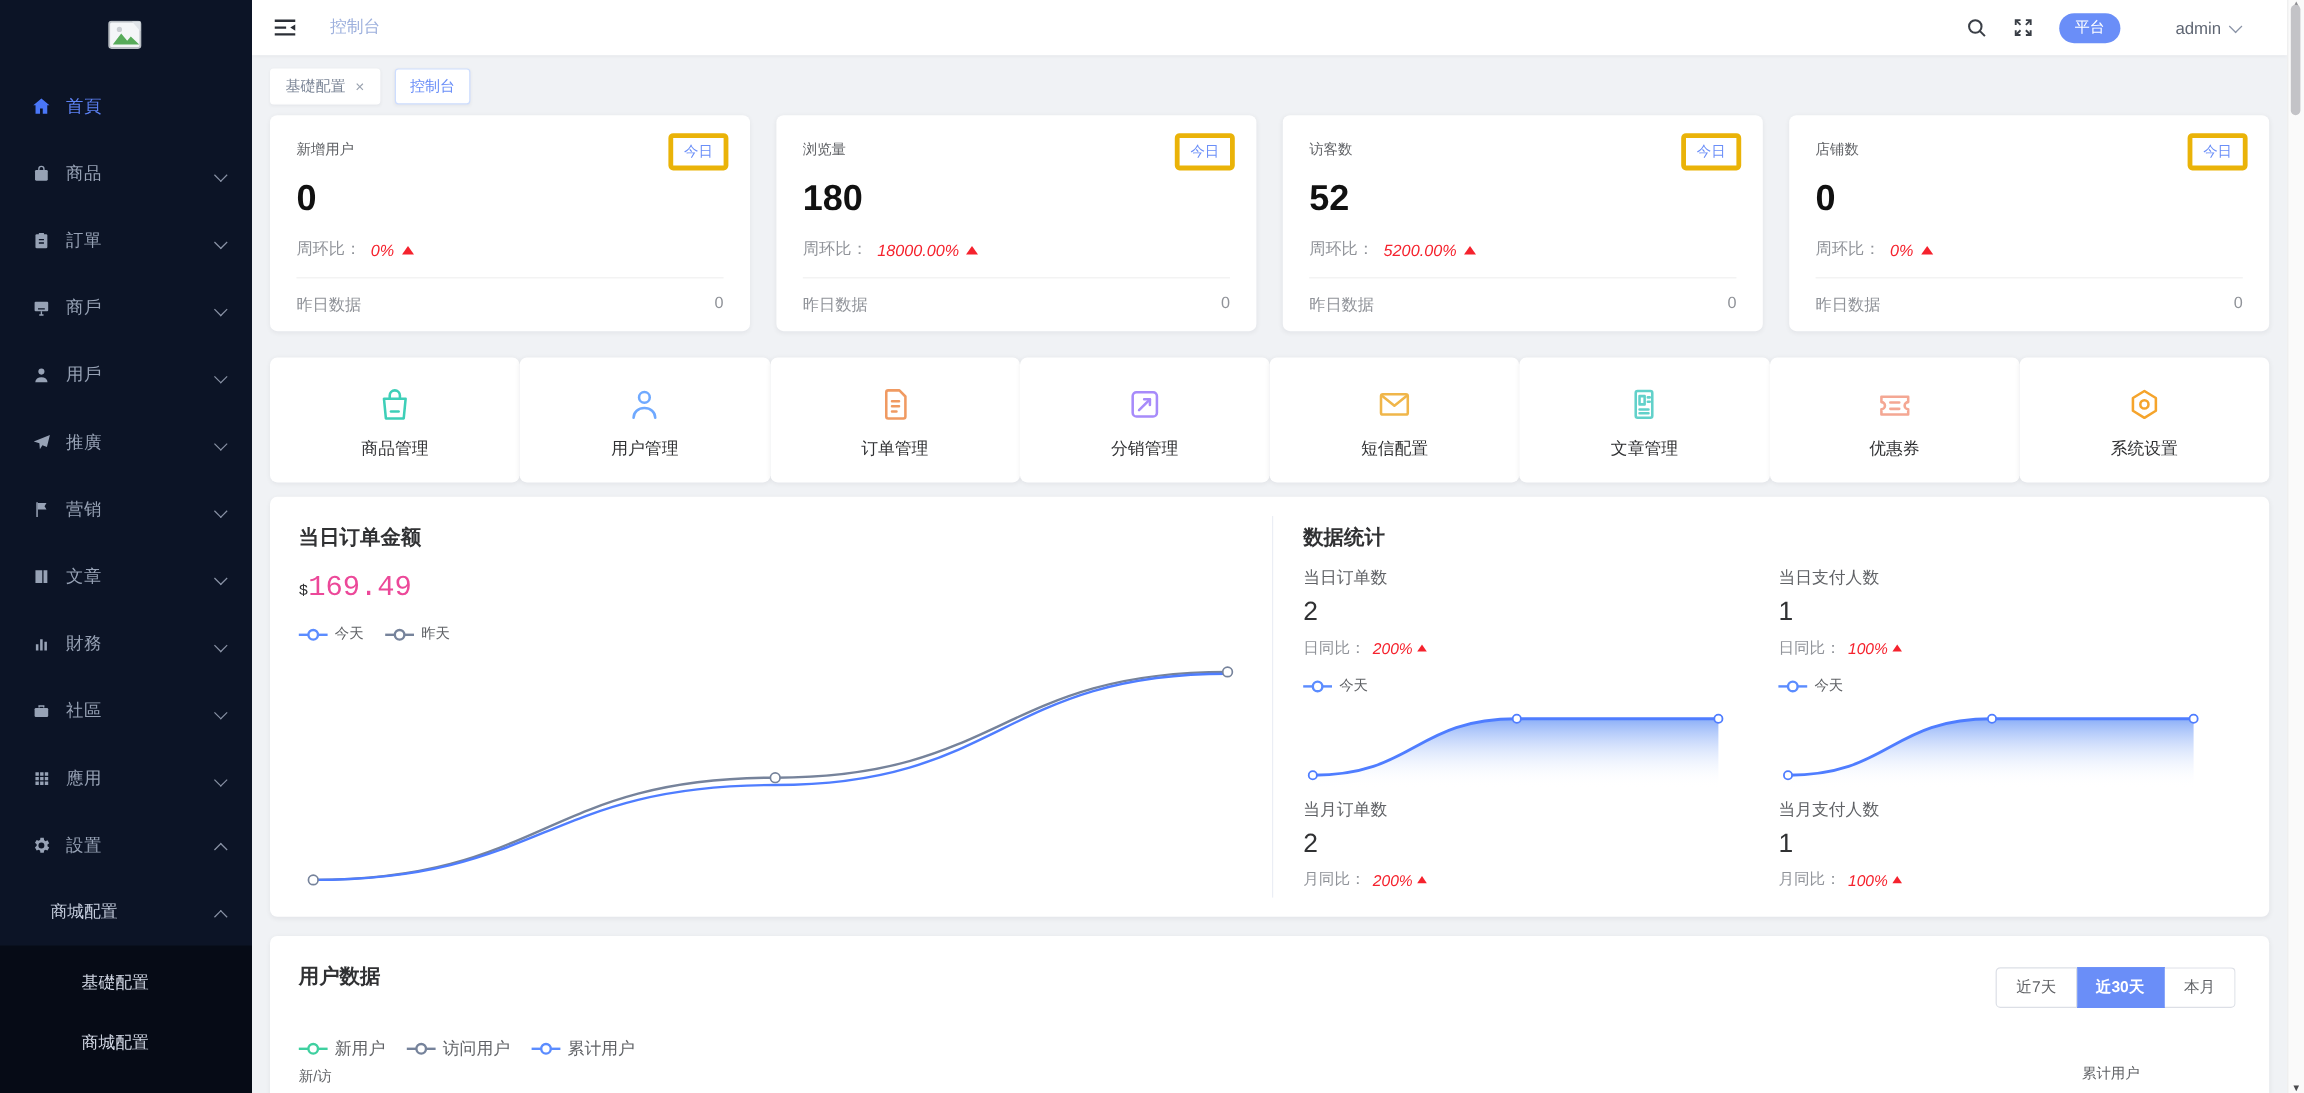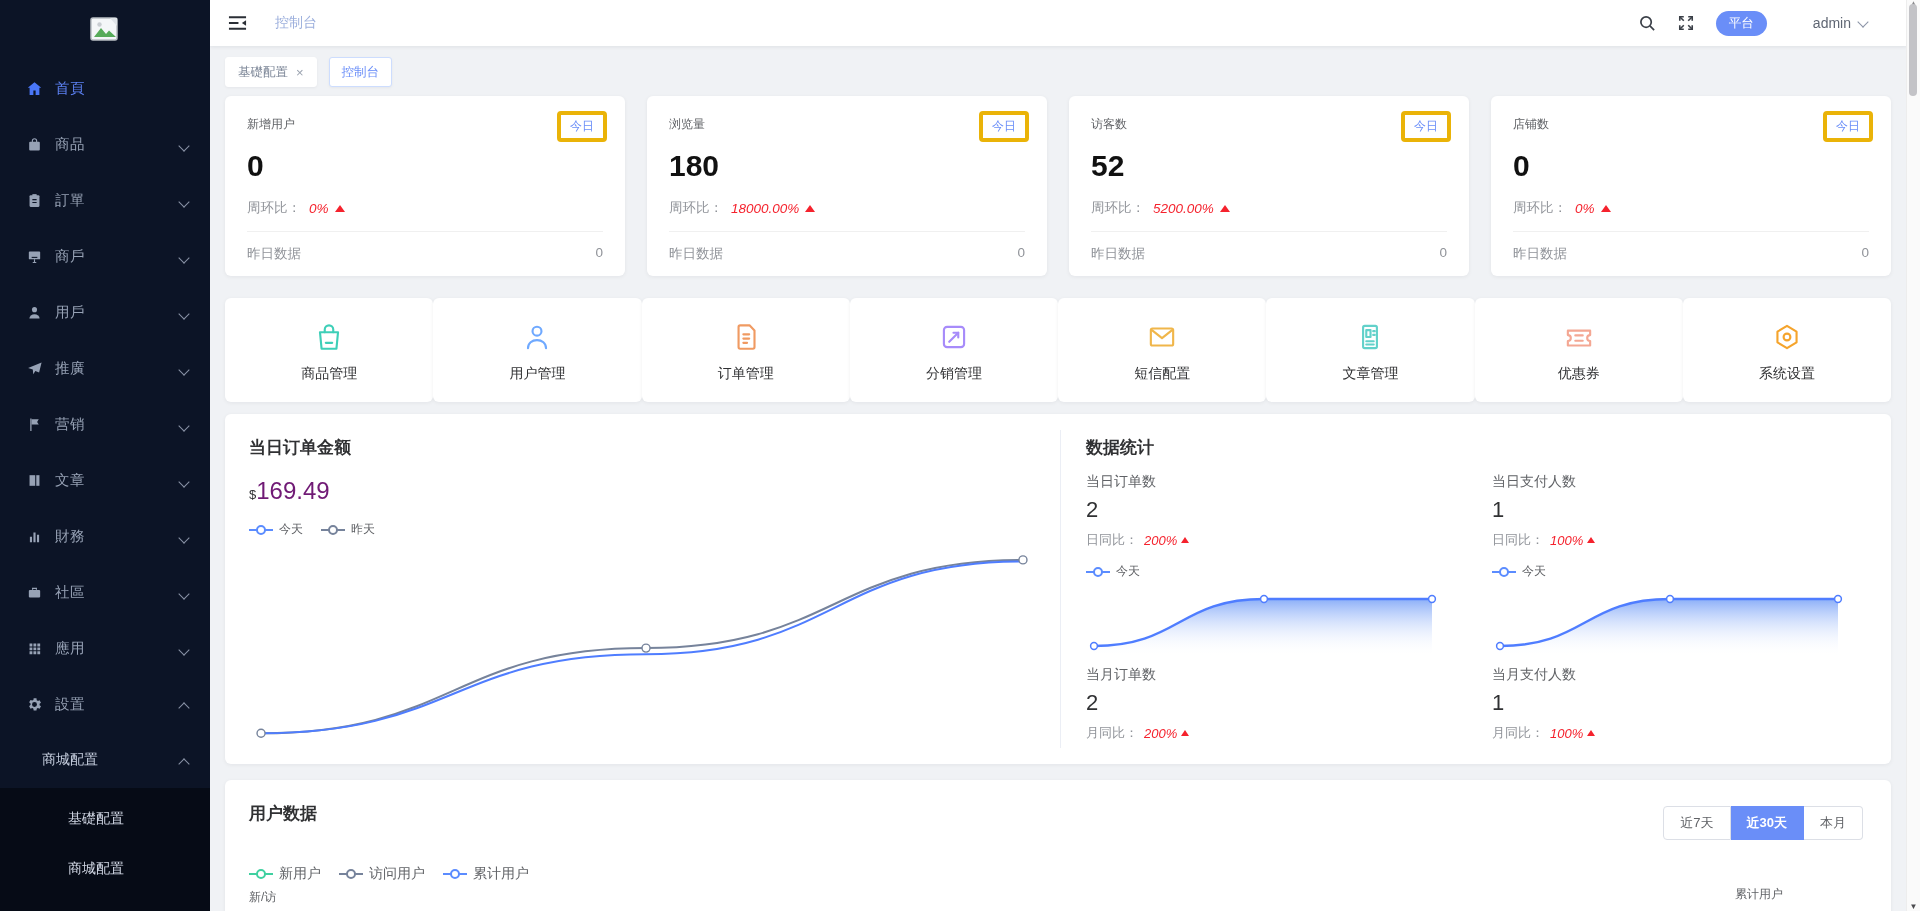--- a/index.html
+++ b/index.html
@@ -69,37 +69,37 @@
   #row-actions{position:absolute;left:225px;top:298px;width:1666px;display:grid;
                grid-template-columns:repeat(8,1fr);}
   .qa-card{background:#fff;border-radius:6px;height:104px;box-shadow:0 1px 4px rgba(0,21,41,.06);
            display:flex;flex-direction:column;align-items:center;justify-content:center;cursor:pointer;}
   .qa-ico{height:40px;display:flex;align-items:center;}
   .qa-lbl{margin-top:8px;font-size:14px;color:#303133;}
 
   
   #panel-main{position:absolute;left:225px;top:414px;width:1666px;height:350px;background:#fff;
               border-radius:6px;box-shadow:0 1px 4px rgba(0,21,41,.06);}
-  .pm-left{position:absolute;left:0;top:0;width:835px;height:100%;padding:22px 0 0 24px;box-sizing:border-box;}
+  .pm-left{position:absolute;left:0;top:0;width:835px;height:100%;padding:22px 0 0 24px;box-sizing:border-box;font-family:Liberation Mono, monospace;}
   .panel-title{font-size:17px;font-weight:700;color:#303133;}
   .amount-row{margin-top:18px;}
   .amount-cur{font-size:13px;color:#303133;}
-  .amount-val{font-size:24px;color:#701a75;}
+  .amount-val{font-size:24px;color:#ec4899;}
   .legend-row{margin-top:16px;display:flex;align-items:center;gap:18px;font-size:12px;color:#606266;}
   .lg-item{display:flex;align-items:center;cursor:pointer;}
   .lmark{display:inline-block;width:24px;height:2px;position:relative;margin-right:6px;}
   .lmark::after{content:"";position:absolute;left:50%;top:50%;transform:translate(-50%,-50%);
                 width:6px;height:6px;border-radius:50%;background:#fff;border:2px solid;}
   .c-blue{background:#5b8cff;}  .c-blue::after{border-color:#5b8cff;}
   .c-gray{background:#76839b;}  .c-gray::after{border-color:#76839b;}
   .c-green{background:#3fd0a0;} .c-green::after{border-color:#3fd0a0;}
   #order-chart{position:absolute;left:20px;top:120px;width:792px;height:212px;}
   .pm-divider{position:absolute;left:835px;top:16px;bottom:16px;width:1px;background:#ebeef5;}
   .pm-right{position:absolute;left:861px;top:22px;width:780px;}
-  .stats-grid{display:grid;grid-template-columns:372px 372px;column-gap:34px;margin-top:14px;}
+  .stats-grid{display:grid;grid-template-columns:372px 372px;column-gap:24px;margin-top:14px;}
   .m-label{font-size:14px;color:#606266;}
   .m-value{font-size:22px;color:#303133;margin-top:6px;}
   .m-compare{margin-top:8px;font-size:13px;color:#909399;display:flex;align-items:center;}
   .m-compare .cmp-val{color:#f5222d;font-style:italic;margin-left:6px;}
   .m-compare .tri-up{border-left-width:4px;border-right-width:4px;border-bottom-width:6px;margin-left:4px;}
   .m-legend{margin-top:14px;display:flex;font-size:12px;color:#606266;}
   .mini-chart{display:block;width:352px;height:70px;margin-top:6px;}
   .m-month{margin-top:10px;}
 
   

